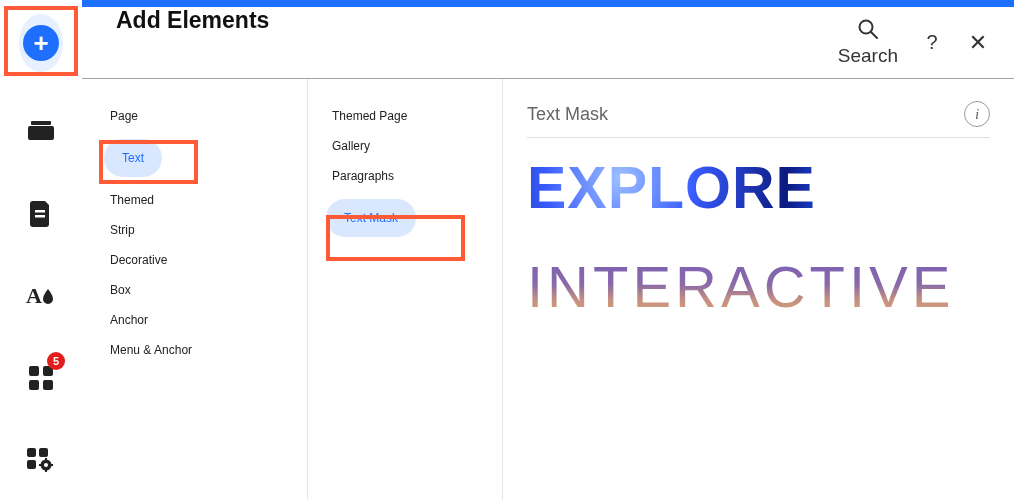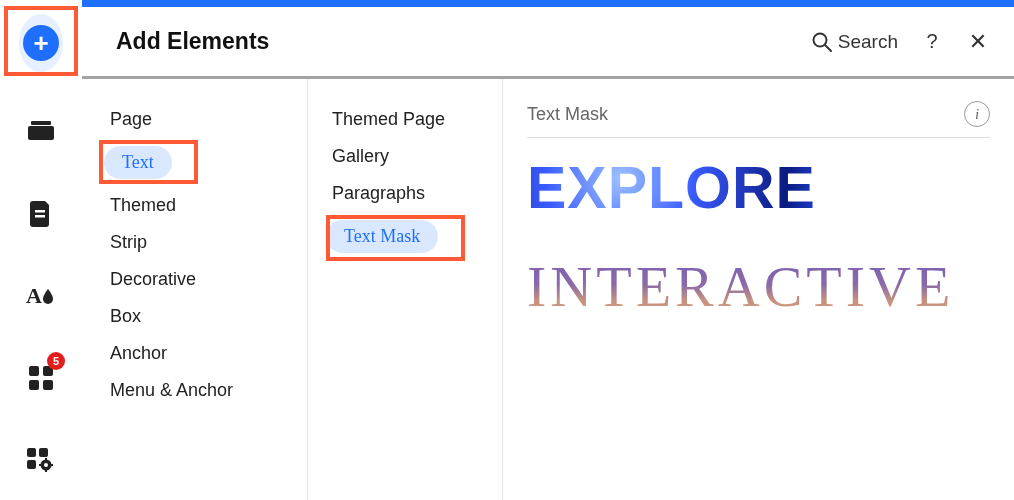--- a/index.html
+++ b/index.html
@@ -89,42 +89,42 @@
     flex-direction: column;
     position: relative;
   }
   .topbar {
     height: 7px;
     background: #1f6fff;
   }
   .header {
     height: 72px;
     display: flex;
-    align-items: center;
     padding: 0 24px 0 34px;
-    border-bottom: 3px solid #a3a3a3;
+    border-bottom: 1px solid #a3a3a3;
   }
   .title {
     font-size: 23px;
     font-weight: 700;
     color: #111;
     flex: 1;
   }
   .hdr-actions {
     display: flex;
     align-items: center;
     gap: 22px;
   }
   .search {
     display: flex;
     align-items: center;
     gap: 6px;
     font-size: 19px;
     color: #333;
     cursor: pointer;
+    flex-direction: column;
   }
   .help-btn, .close-btn {
     font-size: 20px;
     color: #333;
     cursor: pointer;
     width: 24px;
     text-align: center;
   }
   .close-btn { font-size: 22px; }
 
@@ -141,37 +141,36 @@
   .col2 {
     width: 195px;
     border-right: 1px solid #e5e5e5;
     padding: 22px 0 0 0;
   }
   .col3 {
     flex: 1;
     padding: 22px 24px 0 24px;
   }
   .cat-item, .sub-item {
-    font-size: 18px;
+    font-size: 12px;
     color: #222;
     padding: 8px 12px 8px 28px;
     cursor: pointer;
     display: flex;
     align-items: flex-start;
   }
   .sub-item { padding-left: 24px; }
   .cat-item.selected, .sub-item.selected {
     color: #1f6fff;
   }
   .pill {
     background: #d9e8ff;
     border-radius: 20px;
-    padding: 6px 18px;
+    padding: 12px 18px;
     margin-left: -6px;
-    font-family: Liberation Serif, serif;
   }
 
   .preview-head {
     display: flex;
     align-items: center;
     justify-content: space-between;
     border-bottom: 1px solid #ddd;
     padding-bottom: 10px;
     margin-bottom: 24px;
   }
@@ -200,21 +199,21 @@
     font-weight: 900;
     letter-spacing: 1px;
     line-height: 0.9;
     background: radial-gradient(circle at 20% 30%, #9cc0ff 0%, #3a5cff 20%, #0a1a80 45%, #2d5aff 60%, #0814a0 80%, #4070ff 100%);
     -webkit-background-clip: text;
     background-clip: text;
     color: transparent;
     margin-bottom: 42px;
   }
   .interactive {
-    font-family: Liberation Serif, serif;
+    font-family: Liberation Sans, sans-serif;
     font-size: 58px;
     letter-spacing: 4px;
     line-height: 1.05;
     background: linear-gradient(180deg, #7a5fb5 0%, #8a6aa8 45%, #c49080 70%, #d8a27a 100%);
     -webkit-background-clip: text;
     background-clip: text;
     color: transparent;
   }
 
   svg { display: block; }

